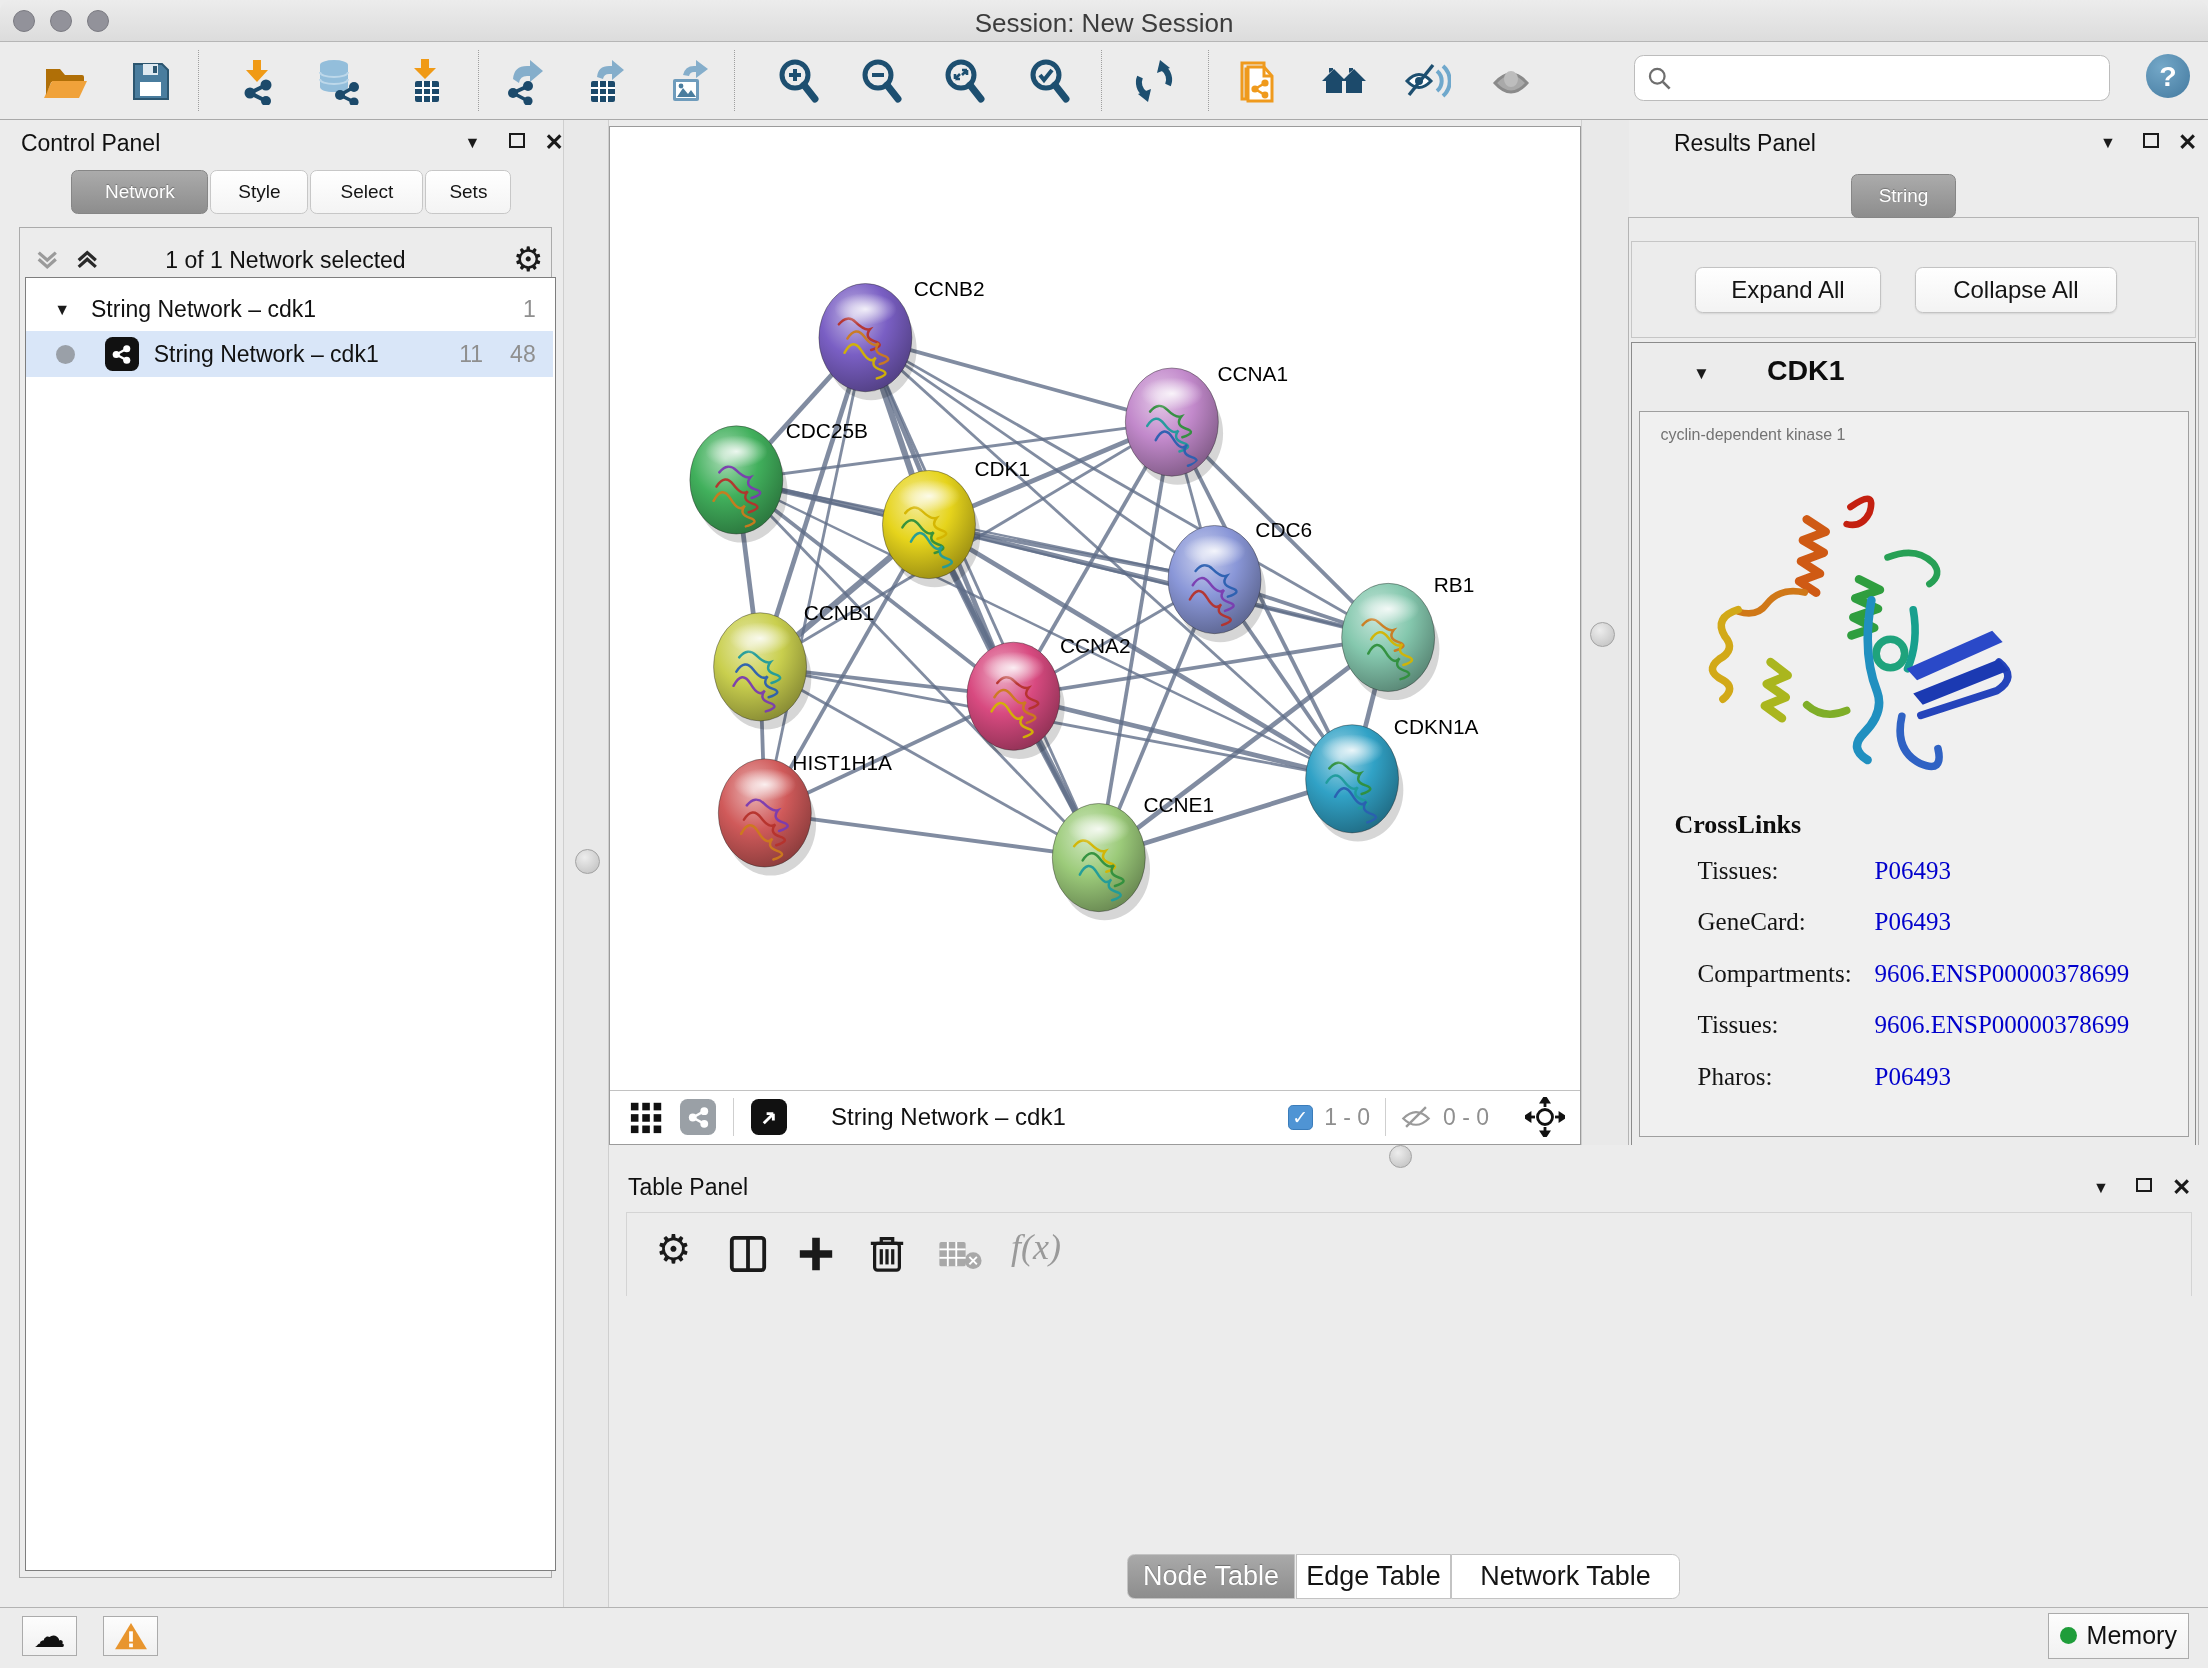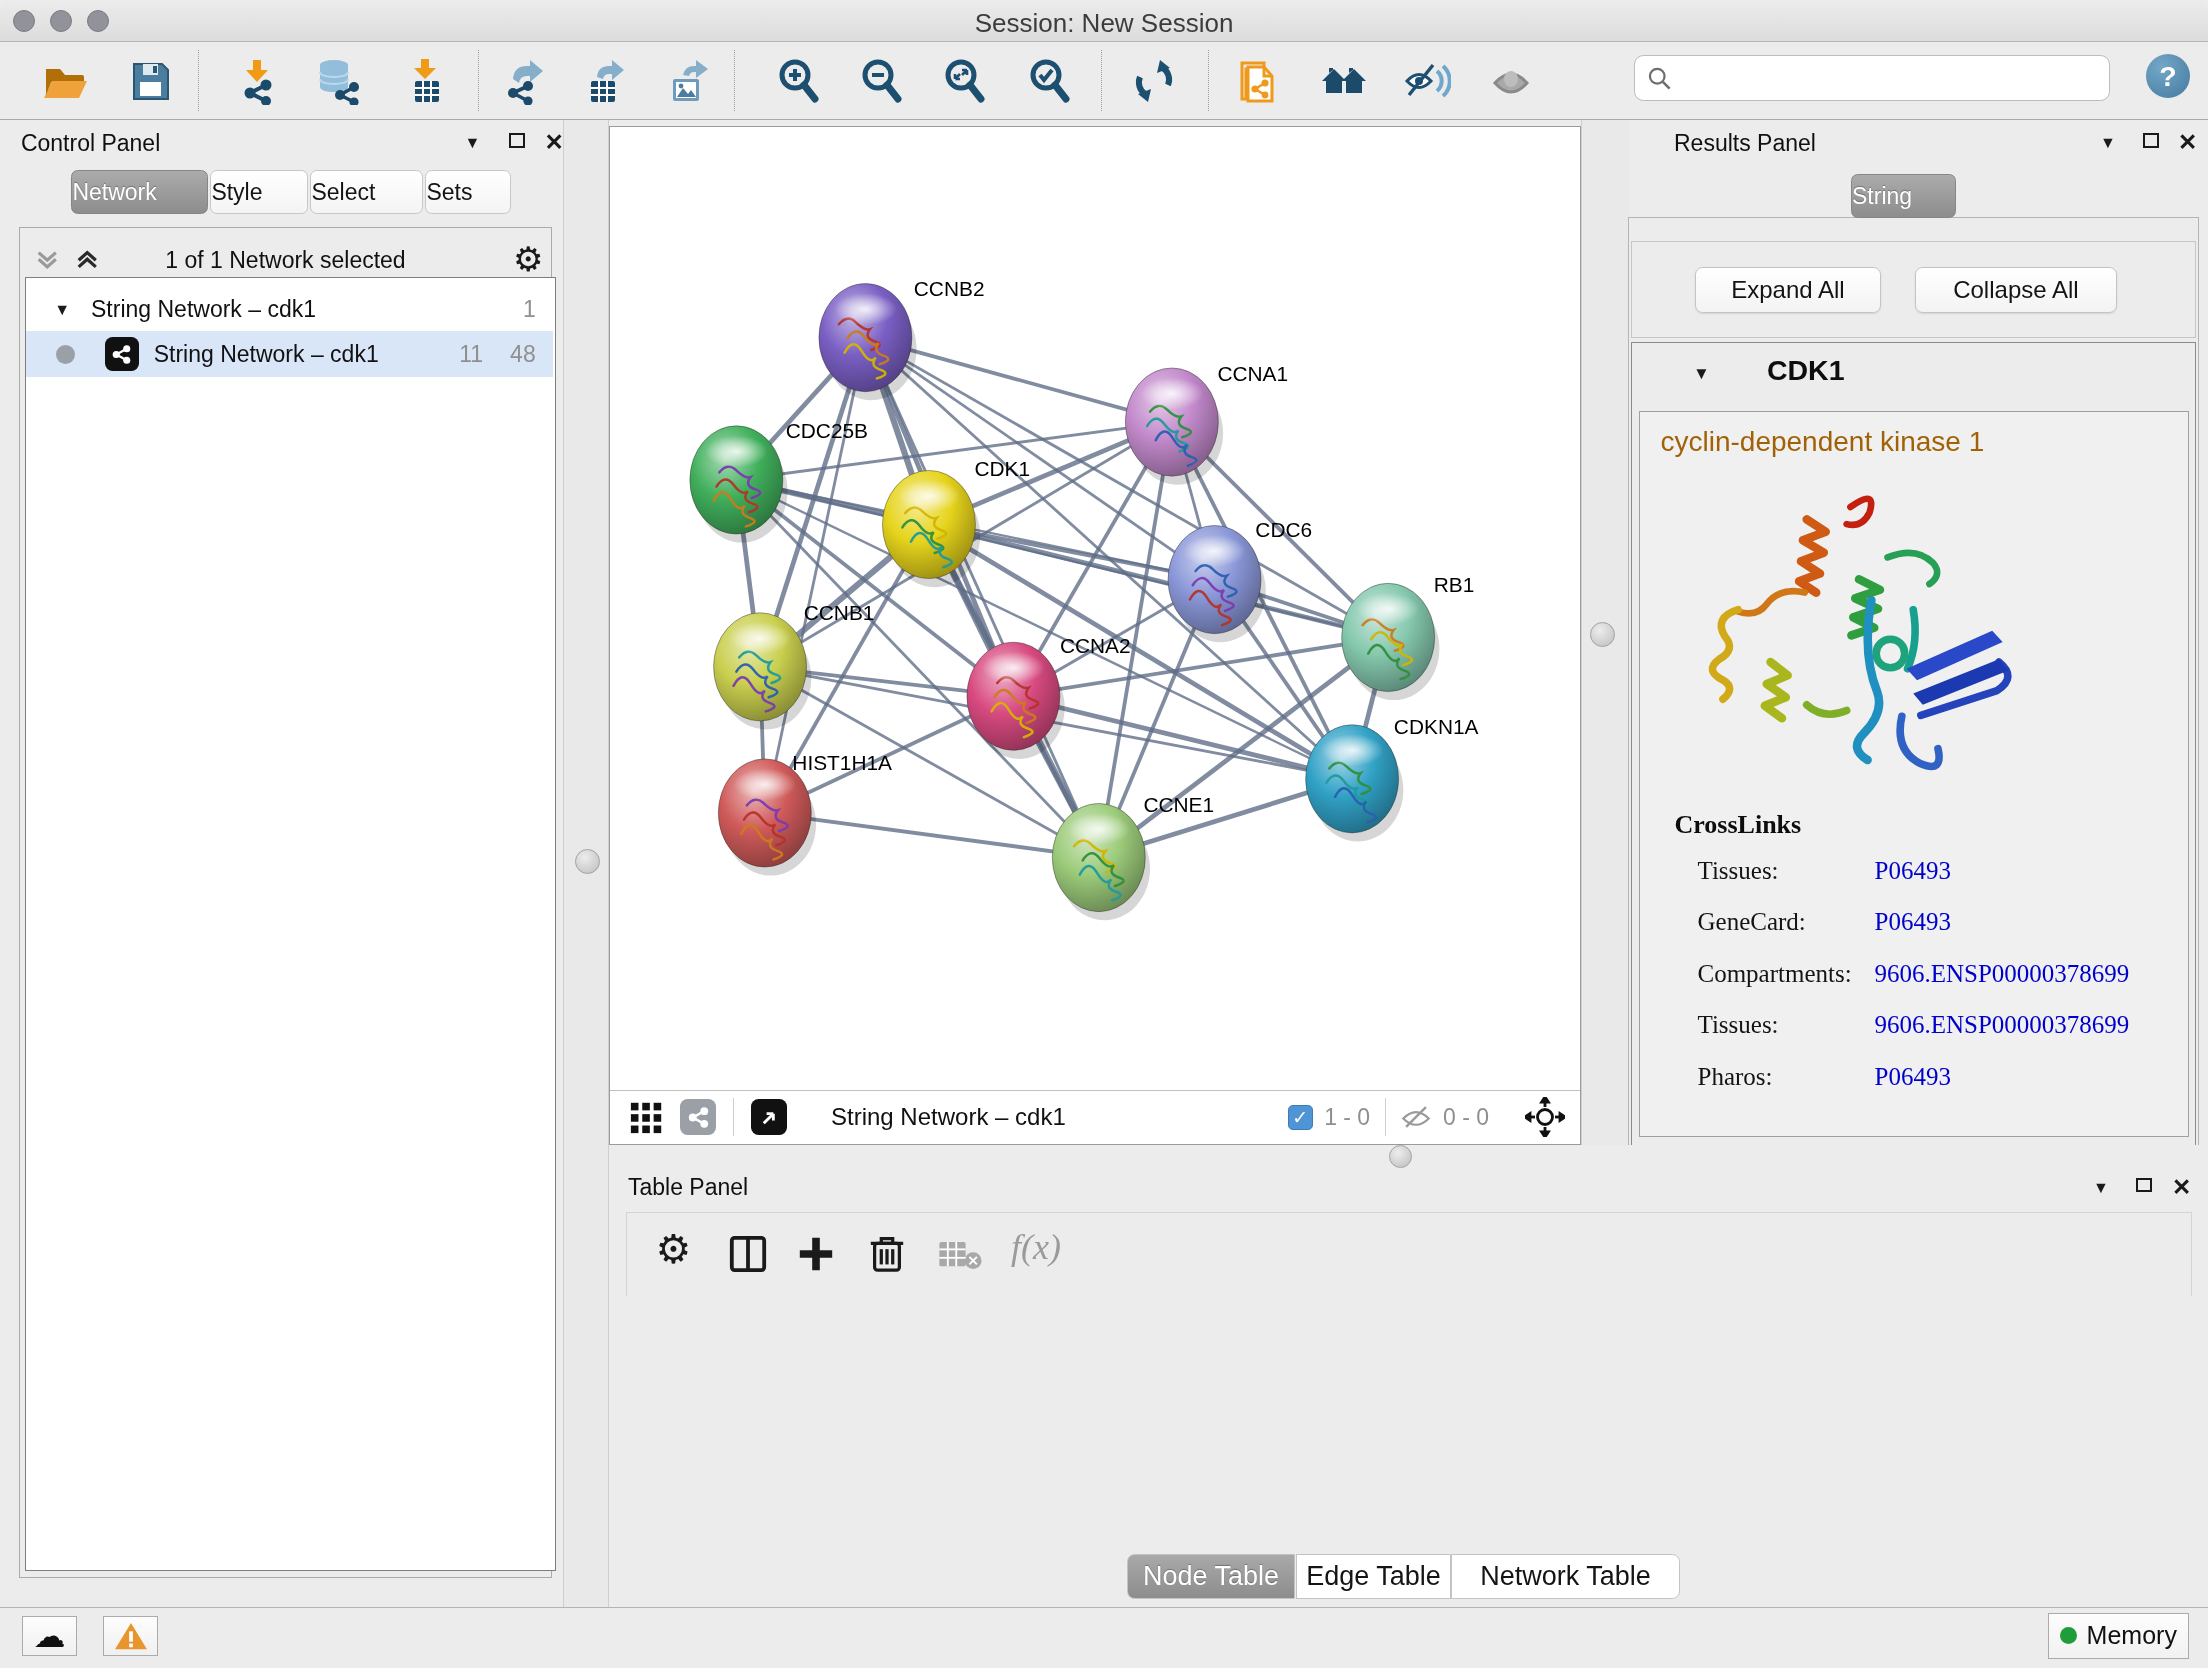--- a/index.html
+++ b/index.html
@@ -20,21 +20,21 @@
   .searchbox { left:1634px; top:13.3px; width:476px; height:46px; background:#fff; border:1.9px solid #bcbcbc;
                border-radius:9.5px; display:flex; align-items:center; padding-left:11.4px; }
   .helpbtn { left:2146px; top:12.4px; width:44px; height:44px; border-radius:50%;
              background:radial-gradient(circle at 35% 30%, #74a8c8, #43799f); color:#fff; font-size:28.5px;
              font-weight:bold; display:flex; align-items:center; justify-content:center; }
 
   
   .panel-title { font-size:23px; color:#101010; }
   .win-ctl { font-size:19px; color:#1a1a1a; line-height:1; }
   .float-ico { width:16px; height:14.3px; border:2.4px solid #1a1a1a; display:inline-block; }
-  .tab { border-radius:6.7px; font-size:23px; display:flex; align-items:center; }
+  .tab { border-radius:6.7px; font-size:19px; display:flex; align-items:center; justify-content:center; }
   .tab.on  { background:linear-gradient(#ababab,#8d8d8d); color:#fff; border:1px solid #868686; text-shadow:0 -1px 1px rgba(0,0,0,.3); }
   .tab.off { background:linear-gradient(#ffffff,#f4f4f4); color:#141414; border:1px solid #c7c7c7; }
 
   
   .cp-box { left:19px; top:226px; width:533px; height:1351px; border:1px solid #ababab; background:#ececec; }
   .tree-box { left:25px; top:277px; width:531px; height:1294px; background:#fff; border:1.9px solid #7e7e7e; }
   .tree-row { left:0; width:527px; height:44px; display:flex; align-items:center; font-size:23px; color:#111; }
   .tree-row.sel { background:#d9e6f8; }
   .gray { color:#8f8f8f; }
   .share-sq { width:34px; height:34px; border-radius:7.6px; background:#111; display:flex; align-items:center; justify-content:center; }
@@ -654,21 +654,21 @@
       <div class="abs btn" style="left:283px;top:25px;width:202px;height:46px">
           <span>Collapse All</span>
         </div>
     </div>
 
     <div class="abs" style="left:1.9px;top:124px;width:565px;height:804px;border:1px solid #8b8b8b;background:#ececec">
       <span class="abs" style="left:61px;top:21px;font-size:17px;color:#1a1a1a">▼</span>
       <span class="abs" style="left:135px;top:11.4px;font-size:28.5px;font-weight:bold;color:#0d0d0d">CDK1</span>
 
       <div class="abs" style="left:7.6px;top:68px;width:550px;height:726px;border:1px solid #9f9f9f;background:#f0f0f0;overflow:hidden">
-        <span class="abs" style="left:20px;top:14.3px;font-size:28px;color:#a16207">cyclin-dependent kinase 1</span>
+        <span class="abs" style="left:20px;top:14.3px;font-size:16px;color:#737373">cyclin-dependent kinase 1</span>
 
         <svg class="abs" style="left:24px;top:55px" width="371" height="314" viewBox="0 0 390 330">
           <g fill="none" stroke-linecap="round" stroke-linejoin="round">
             <path d="M196,42 q28,-20 20,6 q-8,16 -24,12" stroke="#c42010" stroke-width="7"></path>
             <path d="M150,55 l20,13 -24,9 22,13 -24,9 20,13 -22,8 18,12" stroke="#cf5a14" stroke-width="9"></path>
             <path d="M148,132 q-26,-6 -40,12 q-10,14 -30,8" stroke="#d07818" stroke-width="7"></path>
             <path d="M78,150 q-26,8 -14,28 q12,14 -6,24 q-16,12 4,22 q14,8 0,20" stroke="#d2a918" stroke-width="8"></path>
             <path d="M112,205 l18,14 -22,9 20,14 -22,9 18,13" stroke="#aab61e" stroke-width="9"></path>
             <path d="M150,250 q18,16 42,6" stroke="#7fae28" stroke-width="8"></path>
             <path d="M235,95 q30,-12 48,6 q10,12 -4,22" stroke="#27a055" stroke-width="7"></path>

